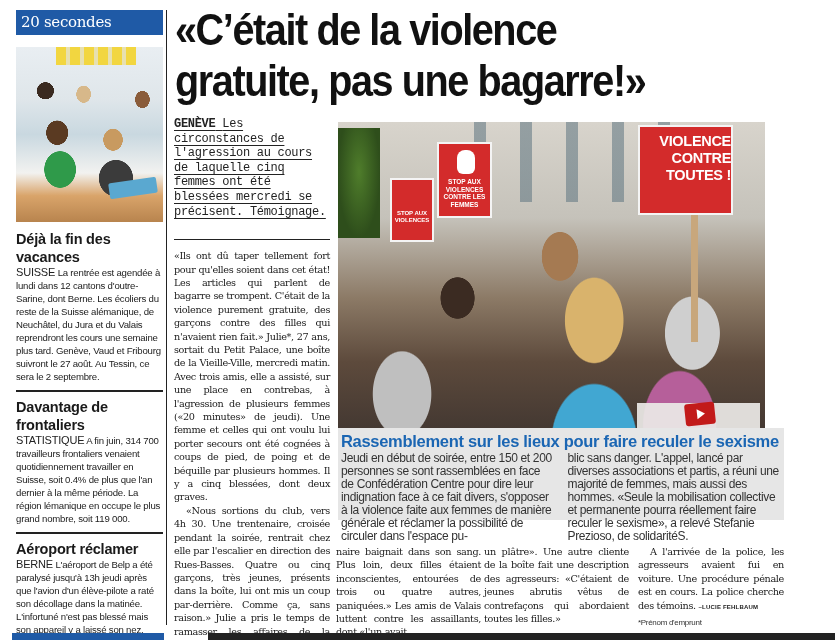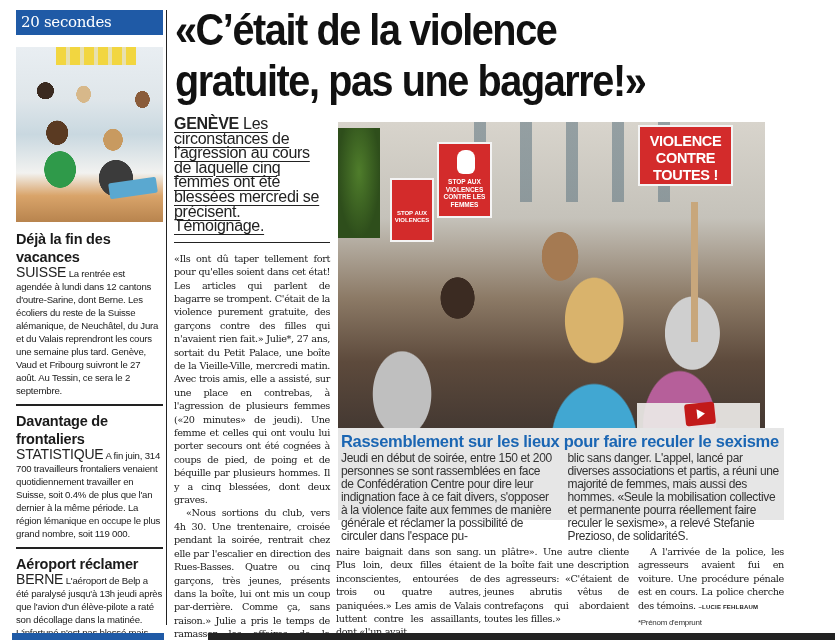--- a/index.html
+++ b/index.html
@@ -26,35 +26,35 @@
       radial-gradient(ellipse 12px 14px at 86% 30%, #8a5c3a 60%, transparent 62%),
       linear-gradient(180deg, #e9eef2 0%, #dfe6ea 30%, #c9d8e0 50%, #f2f2f0 72%, #d9a46a 85%, #b8844e 100%);
   }
   .school-photo .shelf { position: absolute; top: 0; left: 40px; width: 80px; height: 18px;
     background: repeating-linear-gradient(90deg, #f2d640 0 10px, #e7e0b0 10px 14px); }
   .school-photo .tray { position: absolute; right: 6px; bottom: 26px; width: 48px; height: 16px; background: #5aa8d0; border-radius: 2px; transform: rotate(-8deg); }
 
   .brief { border-bottom: 2px solid #222; padding: 6px 0 7px; }
   .brief h3 { font-family: "Liberation Sans", sans-serif; font-weight: bold; font-size: 14.5px; line-height: 18px; letter-spacing: -0.2px; }
   .brief p { font-family: "Liberation Sans", sans-serif; font-size: 9.6px; line-height: 13px; color: #222; letter-spacing: -0.2px; }
-  .brief p .kicker { text-transform: uppercase; font-size: 14px; }
+  .brief p .kicker { text-transform: uppercase; font-size: 11px; }
   .brief.first { margin-top: 2px; }
   .brief.last { border-bottom: none; }
 
   
   .headline {
     position: absolute; left: 175px; top: 4px; width: 660px;
     font-family: "Liberation Sans", sans-serif; font-weight: bold; font-size: 45px;
     line-height: 51px; letter-spacing: -1.6px; color: #111;
     transform: scaleX(0.88); transform-origin: left top;
   }
 
   
   .col1 { position: absolute; left: 174px; top: 117px; width: 156px; }
-  .lead { font-family: Liberation Sans, sans-serif; font-size: 16px; line-height: 14.6px; color: #222; padding-bottom: 8px; border-bottom: 1.5px solid #222; letter-spacing: -0.3px; }
+  .lead { font-family: Liberation Mono, monospace; font-size: 12px; line-height: 14.6px; color: #222; padding-bottom: 20px; border-bottom: 1.5px solid #222; letter-spacing: -0.3px; }
   .lead .lead-line { text-decoration: underline; text-decoration-thickness: 1px; text-underline-offset: 3px; }
   .lead .kicker { font-weight: bold; }
   .body-text { font-family: "DejaVu Serif", serif; font-size: 9.7px; line-height: 13.4px; text-align: justify; color: #1a1a1a; letter-spacing: -0.35px; }
   .body-text p { text-indent: 0; }
   .body-text p + p { text-indent: 12px; }
   .col1 .body-text { margin-top: 9px; }
 
   
   .photo {
     position: absolute; left: 338px; top: 122px; width: 427px; height: 320px; overflow: hidden;
@@ -69,21 +69,21 @@
       radial-gradient(ellipse 30px 40px at 52% 42%, #a57a52 60%, transparent 62%),
       linear-gradient(180deg, #d8d4cc 0%, #c5c2ba 30%, #8c7a66 55%, #5d4a3c 75%, #3f3530 100%);
   }
   .photo .trees { position: absolute; left: 0; top: 6px; width: 42px; height: 110px; background: radial-gradient(ellipse at 50% 40%, #4f7d2b, #2e4e1b 70%); }
   .photo .windows { position: absolute; left: 120px; top: 0; width: 240px; height: 80px;
     background: repeating-linear-gradient(90deg, transparent 0 16px, #5d7480 16px 28px, transparent 28px 46px); opacity: 0.55; }
   .sign { position: absolute; background: #d32b2b; border: 2px solid #f4f4f4; color: #fff; font-weight: bold; text-align: center; font-family: "Liberation Sans", sans-serif; }
   .sign-stop { left: 99px; top: 20px; width: 55px; height: 76px; font-size: 6.5px; line-height: 7.5px; padding-top: 34px; }
   .sign-stop .hand { position: absolute; left: 18px; top: 6px; width: 18px; height: 24px; background: #fff; border-radius: 8px 8px 6px 6px; }
   .sign-stop2 { left: 52px; top: 56px; width: 44px; height: 64px; font-size: 6px; line-height: 7px; padding-top: 30px; }
-  .sign-violence { left: 300px; top: 3px; width: 95px; height: 61px; font-size: 14.5px; line-height: 17px; padding-top: 6px; letter-spacing: -0.3px; }
+  .sign-violence { left: 300px; top: 3px; width: 95px; height: 90px; font-size: 14.5px; line-height: 17px; padding-top: 6px; letter-spacing: -0.3px; text-align: right; }
   .stick { position: absolute; left: 353px; top: 80px; width: 7px; height: 140px; background: #c8a77c; }
   .app-badge {
     position: absolute; left: 299px; top: 281px; width: 123px; height: 30px; background: rgba(235,232,230,0.93);
     display: flex; align-items: center; gap: 5px; padding-left: 3px; flex-direction: column;
   }
   .app-badge .play { width: 30px; height: 22px; background: #c21a1a; border-radius: 3px; position: relative; transform: rotate(-6deg); flex: none; }
   .app-badge .play::after { content: ""; position: absolute; left: 12px; top: 6px; border-left: 8px solid #fff; border-top: 5px solid transparent; border-bottom: 5px solid transparent; }
   .app-badge .txt { font-family: "Liberation Sans", sans-serif; font-weight: bold; font-size: 8.2px; line-height: 9.5px; color: #b51a1a; letter-spacing: -0.3px; }
 
   

